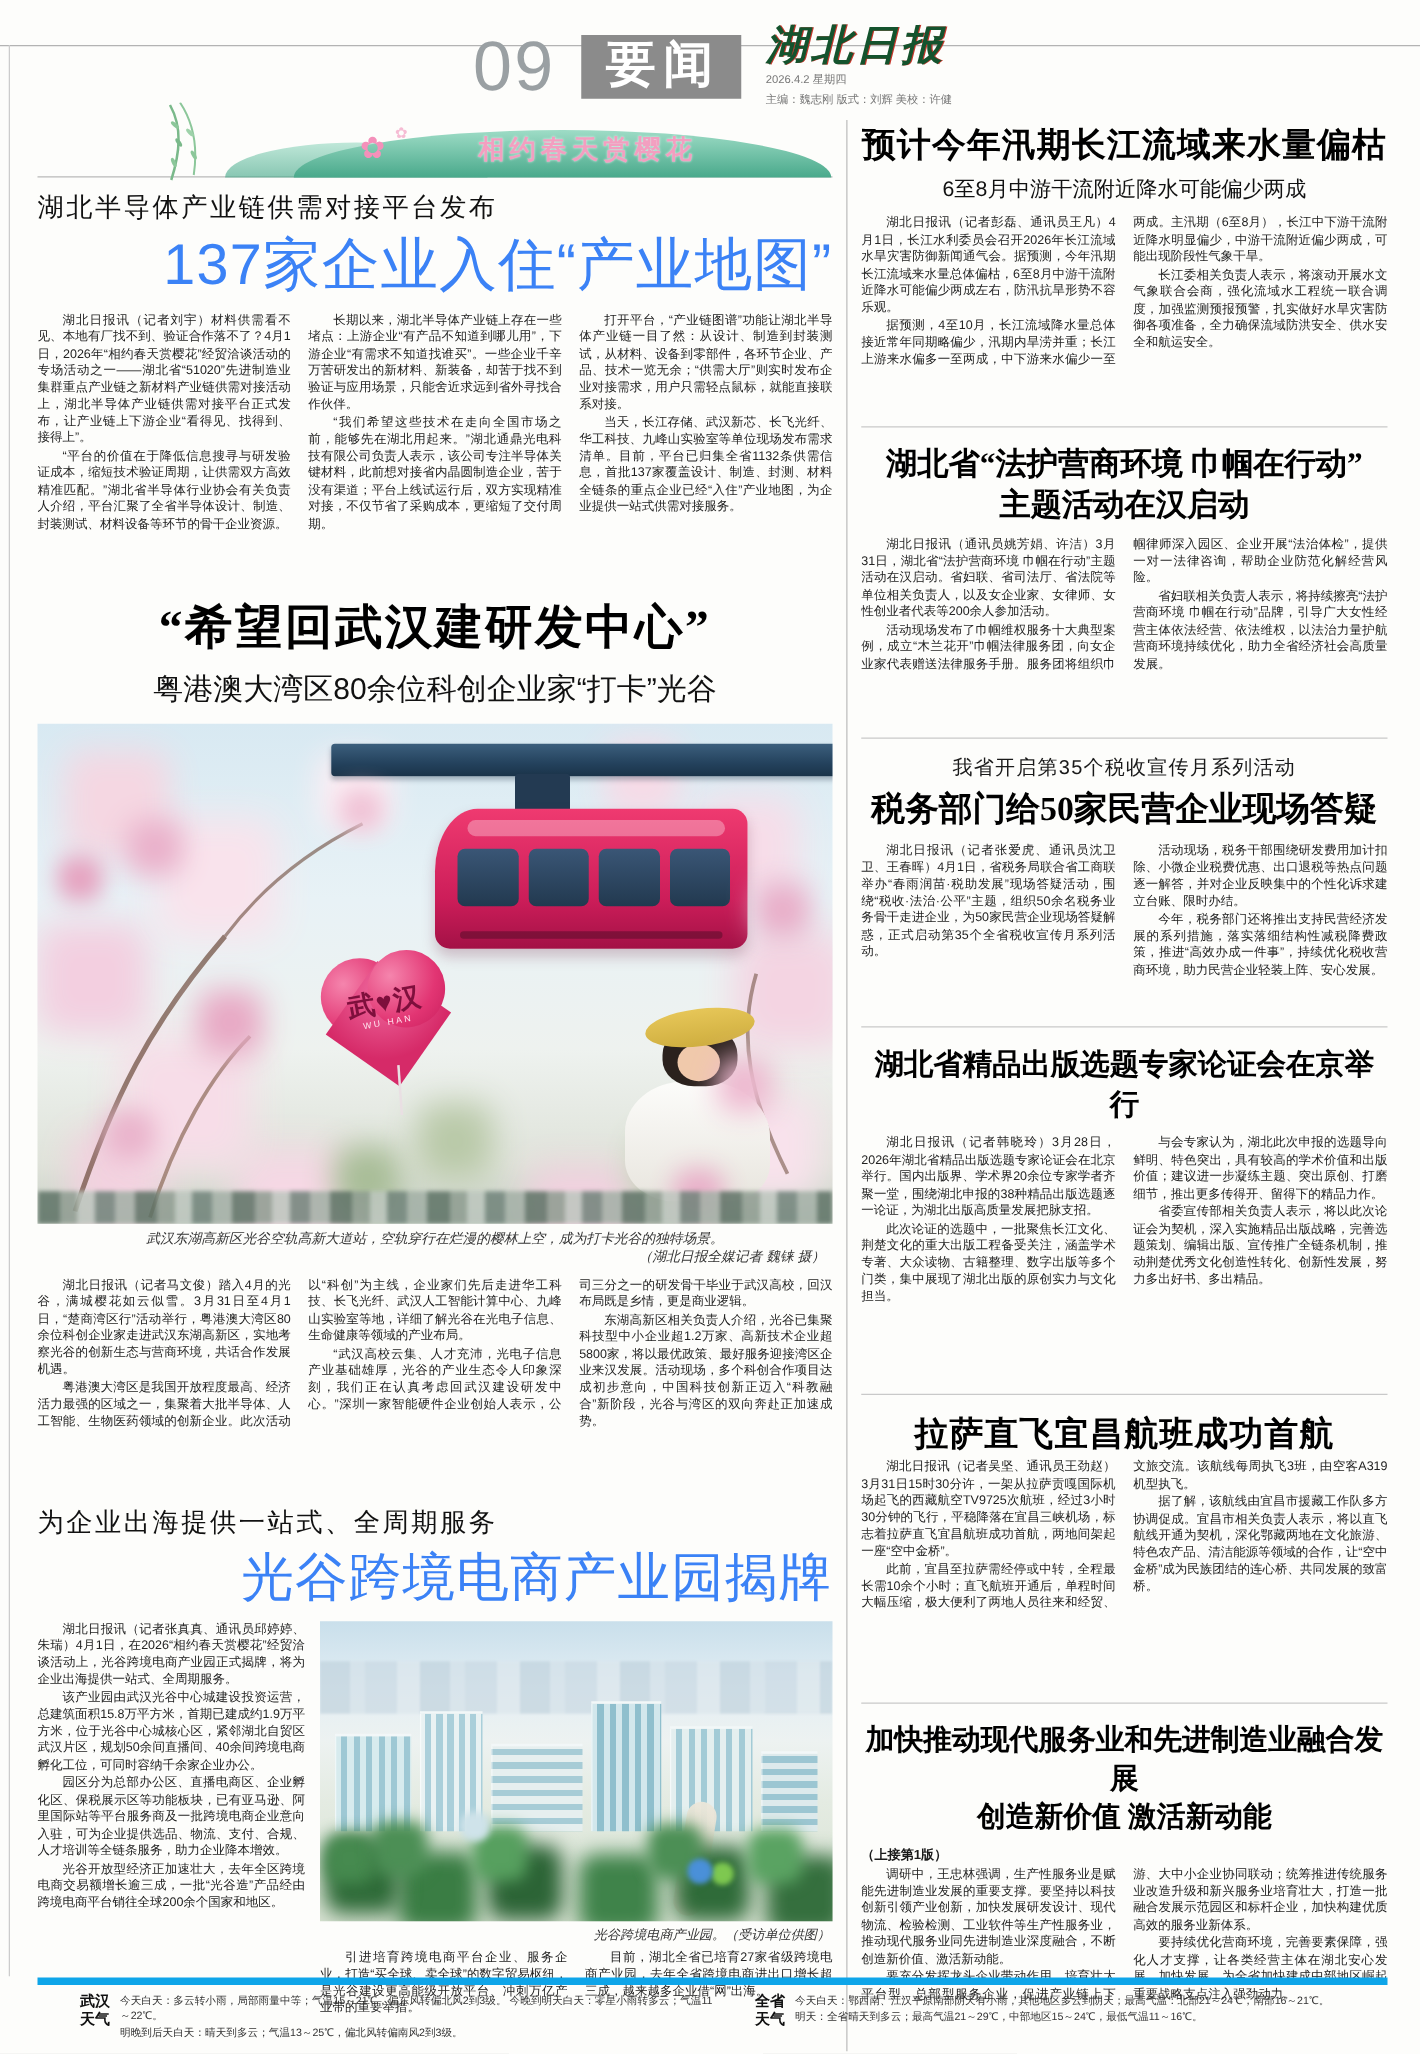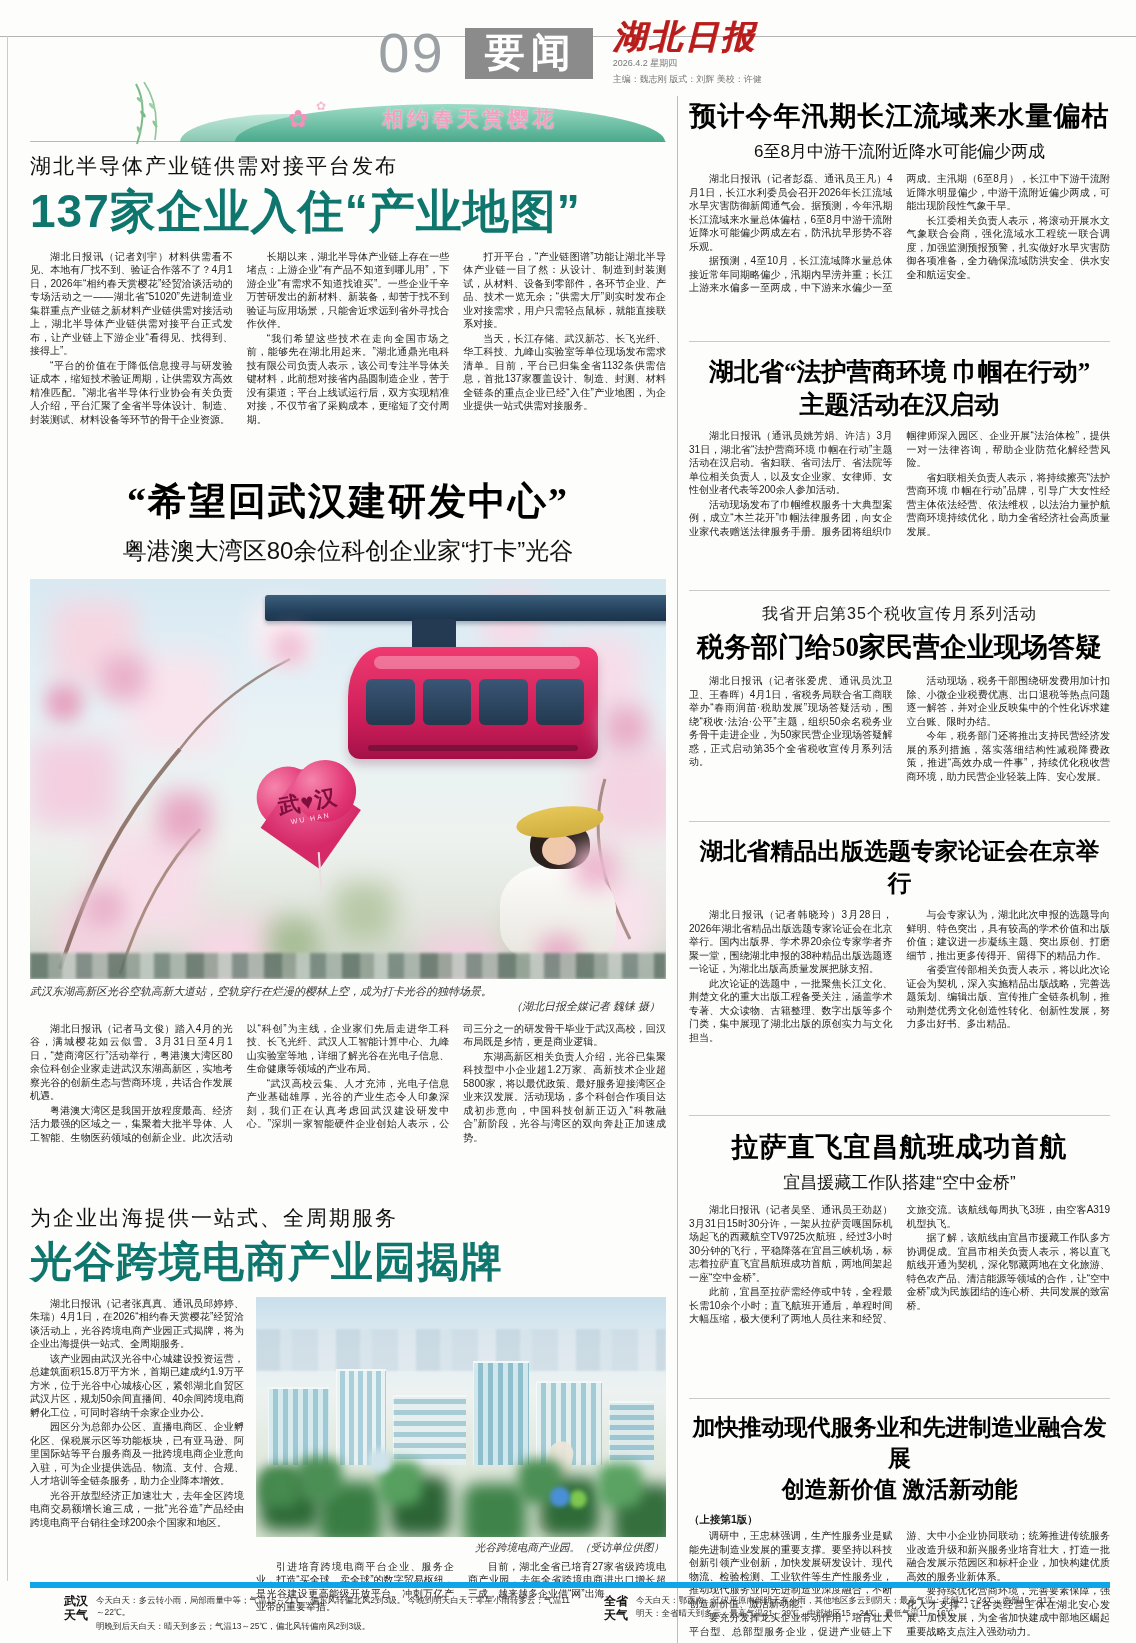--- a/index.html
+++ b/index.html
@@ -11,59 +11,59 @@
     padding:0 26px 0 30px;
   }
   .top-rule { position:absolute; left:0; right:0; top:36px; height:1px; background:#b3b3b3; }
   .edge-left { position:absolute; left:7px; top:36px; bottom:62px; width:1px; background:#cccccc; }
 
   
   .masthead { position:relative; height:92px; display:flex; align-items:center; justify-content:center; gap:20px; padding-top:14px; }
   .pagenum { font-size:56px; font-weight:300; color:#9aa0a3; letter-spacing:2px; line-height:1; }
   .section-box { background:#8b8b8b; color:#fff; font-size:40px; font-weight:700; letter-spacing:6px; padding:4px 16px 7px 20px; line-height:1; }
   .brand { display:flex; flex-direction:column; justify-content:center; }
-  .brand-logo { font-family:"Liberation Serif", serif; font-weight:900; font-style:italic; font-size:33px; color:#b91c1c; letter-spacing:3px; line-height:1.05; text-shadow:1px 0 0 #c5372c; }
+  .brand-logo { font-family:"Liberation Serif", serif; font-weight:900; font-style:italic; font-size:33px; color:#14532d; letter-spacing:3px; line-height:1.05; text-shadow:1px 0 0 #c5372c; }
   .brand-meta { font-size:9px; color:#777; line-height:13px; margin-top:3px; }
 
   
   .content { display:flex; align-items:stretch; }
   .col-left { width:636px; flex:none; }
   .v-divider { width:1px; background:#bdbdbd; margin:4px 11px 0 11px; flex:none; }
   .col-right { flex:1; min-width:0; padding-top:4px; }
 
   
   .banner { position:relative; height:50px; border-bottom:1px solid #b9b9b9; margin-bottom:4px; }
   .hill { position:absolute; bottom:-1px; background:linear-gradient(180deg,#9edcc6,#49a98b); border-radius:50% 50% 0 0 / 100% 100% 0 0; }
   .hill.back { left:150px; width:210px; height:28px; opacity:.65; }
   .hill.main { left:205px; width:430px; height:38px; }
   .banner-title { position:absolute; left:310px; bottom:8px; width:260px; text-align:center; font-size:21px; font-weight:900; color:#f29fc0; letter-spacing:4px; text-shadow:0 0 2px rgba(255,255,255,.8); }
   .blossom-big { position:absolute; left:258px; bottom:8px; font-size:24px; color:#f490ba; }
   .blossom-small { position:absolute; left:286px; bottom:28px; font-size:12px; color:#f6bcd4; }
   .willow { position:absolute; left:92px; top:-10px; }
 
   
   .kicker { text-align:left; font-size:21px; font-weight:500; letter-spacing:2px; color:#111; margin:10px 0 6px; }
-  .headline-xl { text-align:left; font-size:46px; font-weight:700; letter-spacing:1px; line-height:1.12; color:#0f766e; margin-bottom:12px; }
+  .headline-xl { text-align:right; font-size:46px; font-weight:400; letter-spacing:1px; line-height:1.12; color:#3b82f6; margin-bottom:12px; }
   .headline-serif { font-family:"Liberation Serif", serif; font-weight:700; text-align:center; color:#000; }
   .subhead { text-align:center; font-weight:500; color:#111; }
   .body { font-size:10px; line-height:13.5px; text-align:justify; color:#222; overflow:hidden; }
   .body p { text-indent:2em; margin-bottom:1px; }
   .cols3 { column-count:3; column-gap:14px; }
   .cols2 { column-count:2; column-gap:14px; }
 
   
   .a1-body { height:198px; }
 
   
   .a2 { margin-top:12px; }
   .a2-headline { font-size:38px; letter-spacing:2px;margin-top:28px; }
   .a2-subhead { font-size:24px; margin:8px 0 12px; }
   .a2-body { height:168px; margin-top:8px; }
   .caption { font-size:11px; font-style:italic; color:#333; line-height:15px; }
-  .caption .cap-main { }
+  .caption .cap-main { text-align:center; }
   .caption .cap-credit { text-align:right; padding-right:6px; }
 
   
   .a3 { margin-top:14px; }
   .a3-headline { font-size:42px; }
   .a3-row { display:flex; gap:12px; height:330px; margin-top:2px; }
   .a3-left { width:214px; flex:none; height:100%; }
   .a3-right { flex:1; display:flex; flex-direction:column; min-width:0; }
   .a3-caption { font-size:10.5px; font-style:italic; color:#333; text-align:right; margin:4px 2px 5px 0; }
   .a3-bottom { flex:1; }
@@ -346,21 +346,20 @@
             <p>此次论证的选题中，一批聚焦长江文化、荆楚文化的重大出版工程备受关注，涵盖学术专著、大众读物、古籍整理、数字出版等多个门类，集中展现了湖北出版的原创实力与文化担当。</p>
             <p>与会专家认为，湖北此次申报的选题导向鲜明、特色突出，具有较高的学术价值和出版价值；建议进一步凝练主题、突出原创、打磨细节，推出更多传得开、留得下的精品力作。</p>
             <p>省委宣传部相关负责人表示，将以此次论证会为契机，深入实施精品出版战略，完善选题策划、编辑出版、宣传推广全链条机制，推动荆楚优秀文化创造性转化、创新性发展，努力多出好书、多出精品。</p>
           </div>
       </article>
 
       <div class="r-sep"></div>
 
       <article class="r-art">
         <h2 class="headline-serif r1-headline">拉萨直飞宜昌航班成功首航</h2>
-        <div class="subhead r-subhead">宜昌援藏工作队搭建“空中金桥”</div>
         <div class="body cols2 r5-body">
             <p>湖北日报讯（记者吴坚、通讯员王劲赵）3月31日15时30分许，一架从拉萨贡嘎国际机场起飞的西藏航空TV9725次航班，经过3小时30分钟的飞行，平稳降落在宜昌三峡机场，标志着拉萨直飞宜昌航班成功首航，两地间架起一座“空中金桥”。</p>
             <p>此前，宜昌至拉萨需经停或中转，全程最长需10余个小时；直飞航班开通后，单程时间大幅压缩，极大便利了两地人员往来和经贸、文旅交流。该航线每周执飞3班，由空客A319机型执飞。</p>
             <p>据了解，该航线由宜昌市援藏工作队多方协调促成。宜昌市相关负责人表示，将以直飞航线开通为契机，深化鄂藏两地在文化旅游、特色农产品、清洁能源等领域的合作，让“空中金桥”成为民族团结的连心桥、共同发展的致富桥。</p>
           </div>
       </article>
 
       <div class="r-sep"></div>
 
       <article class="r-art">

